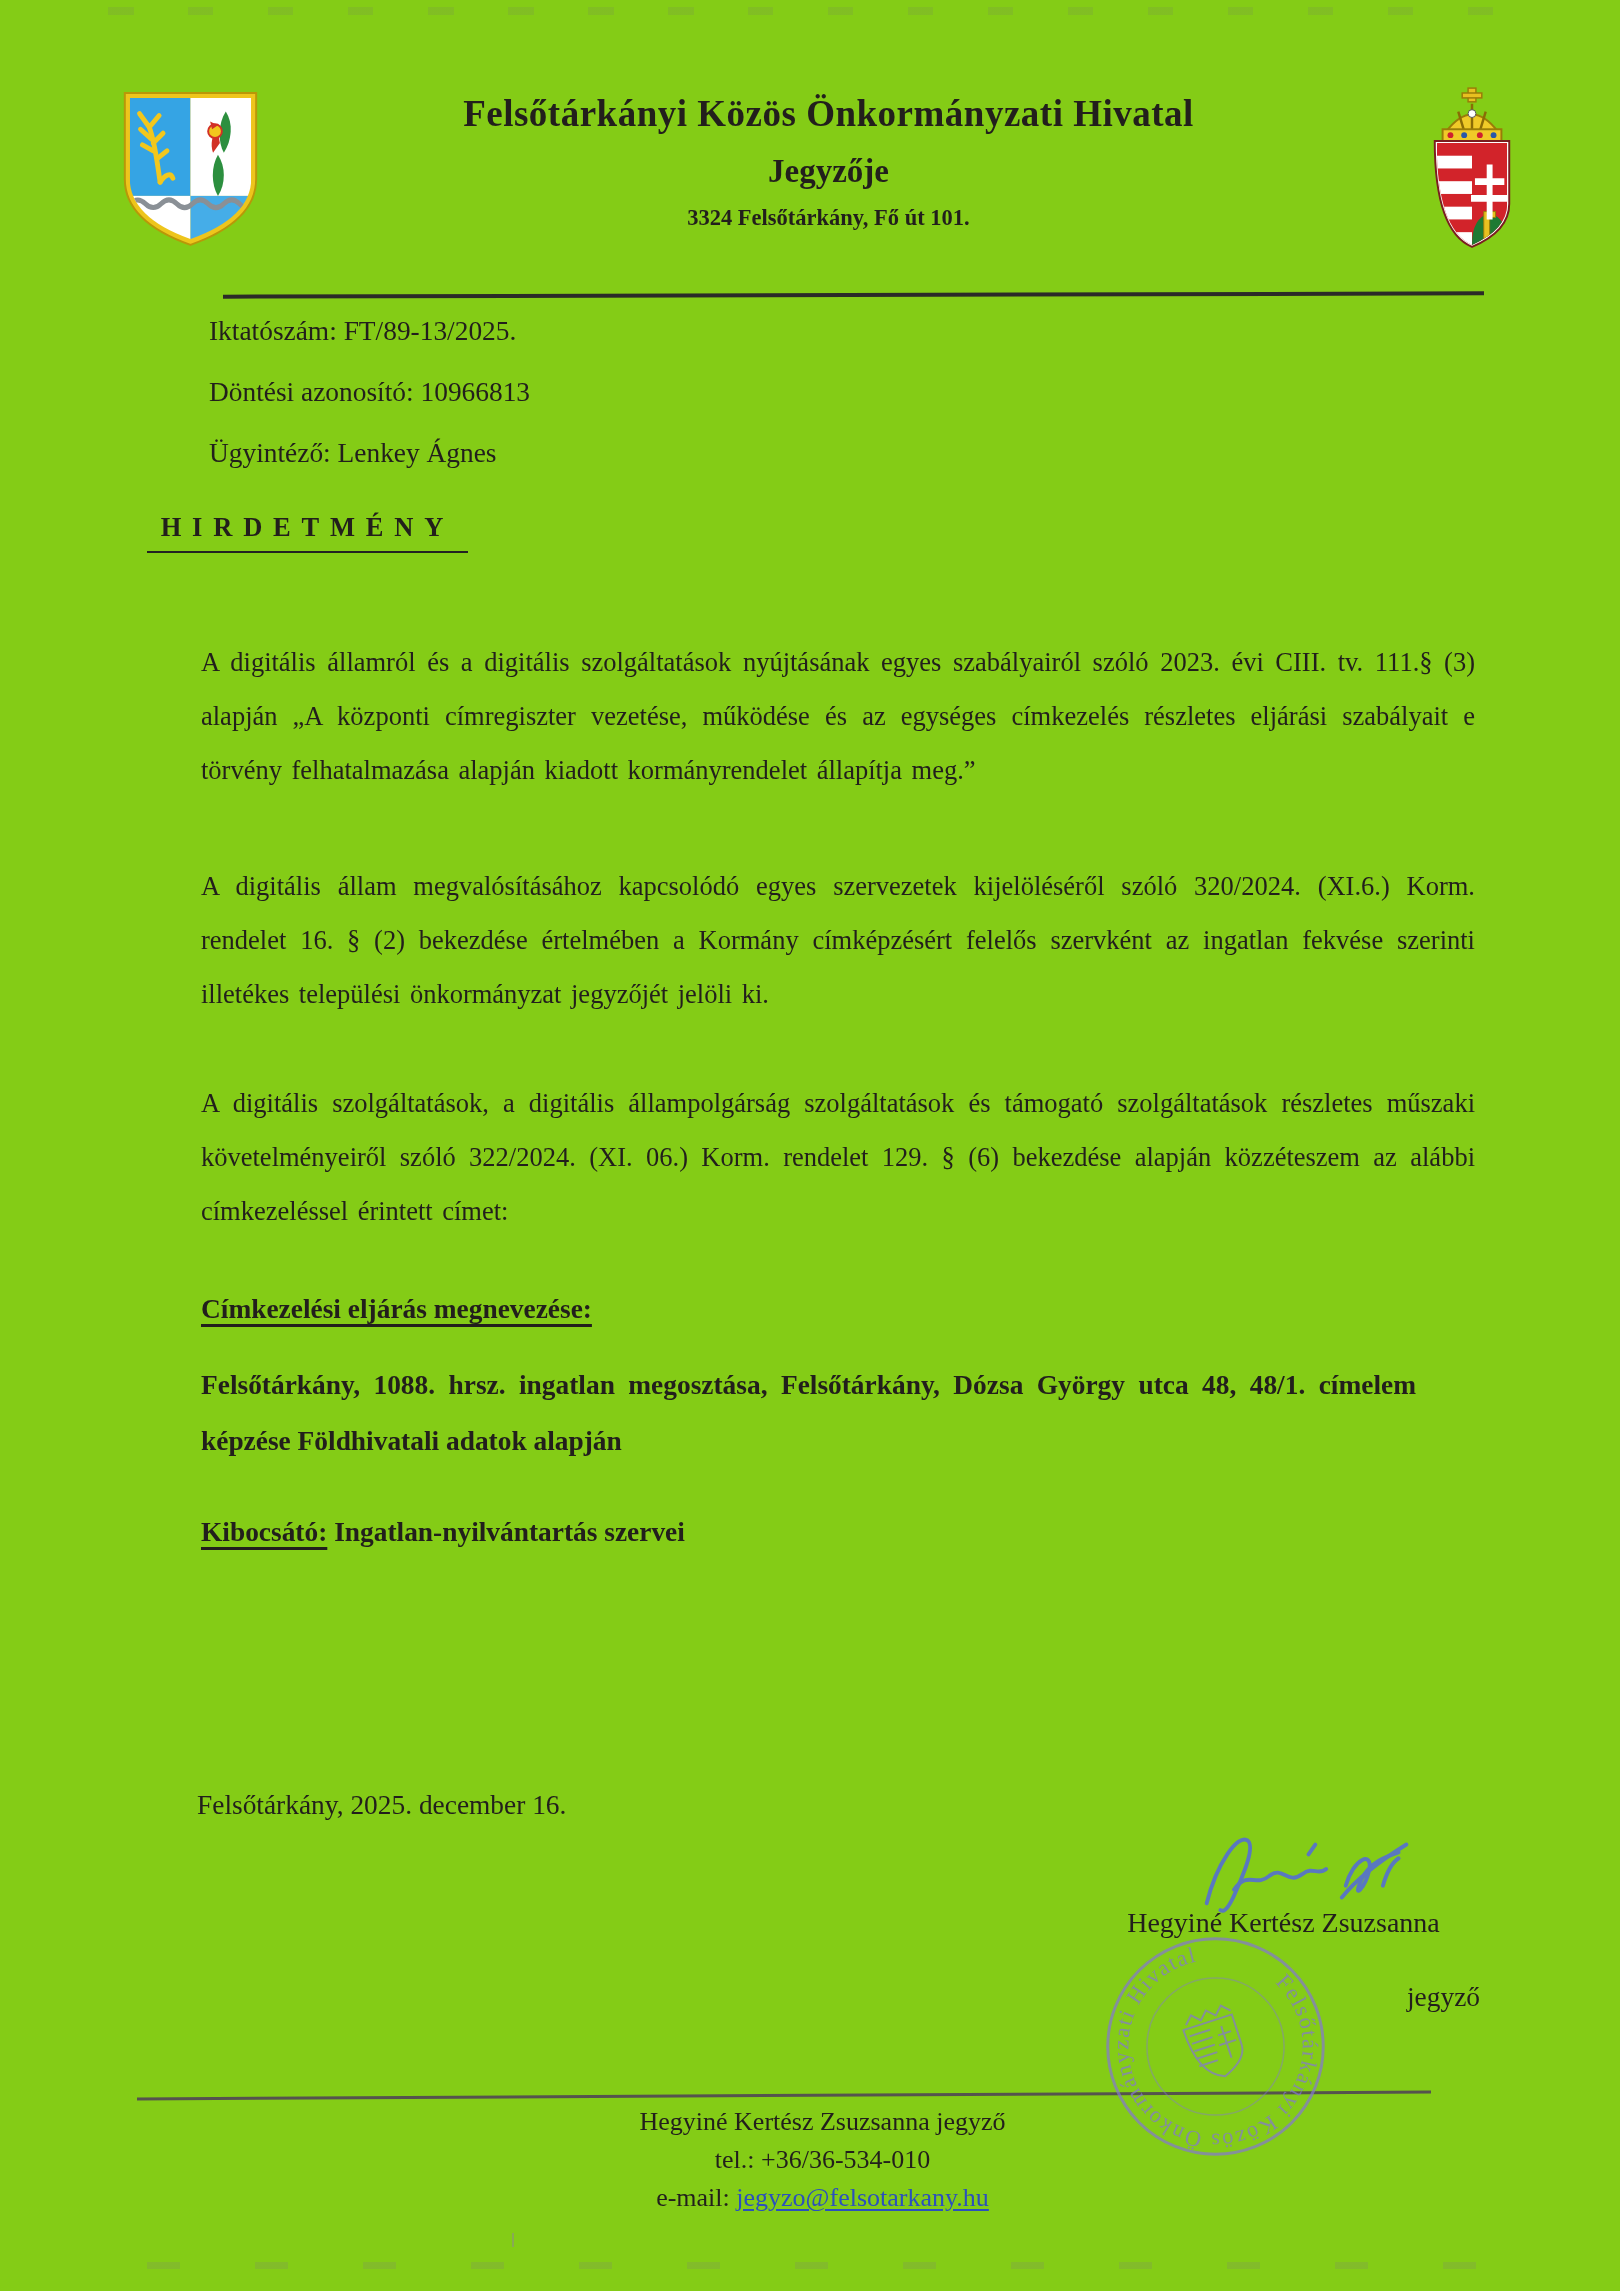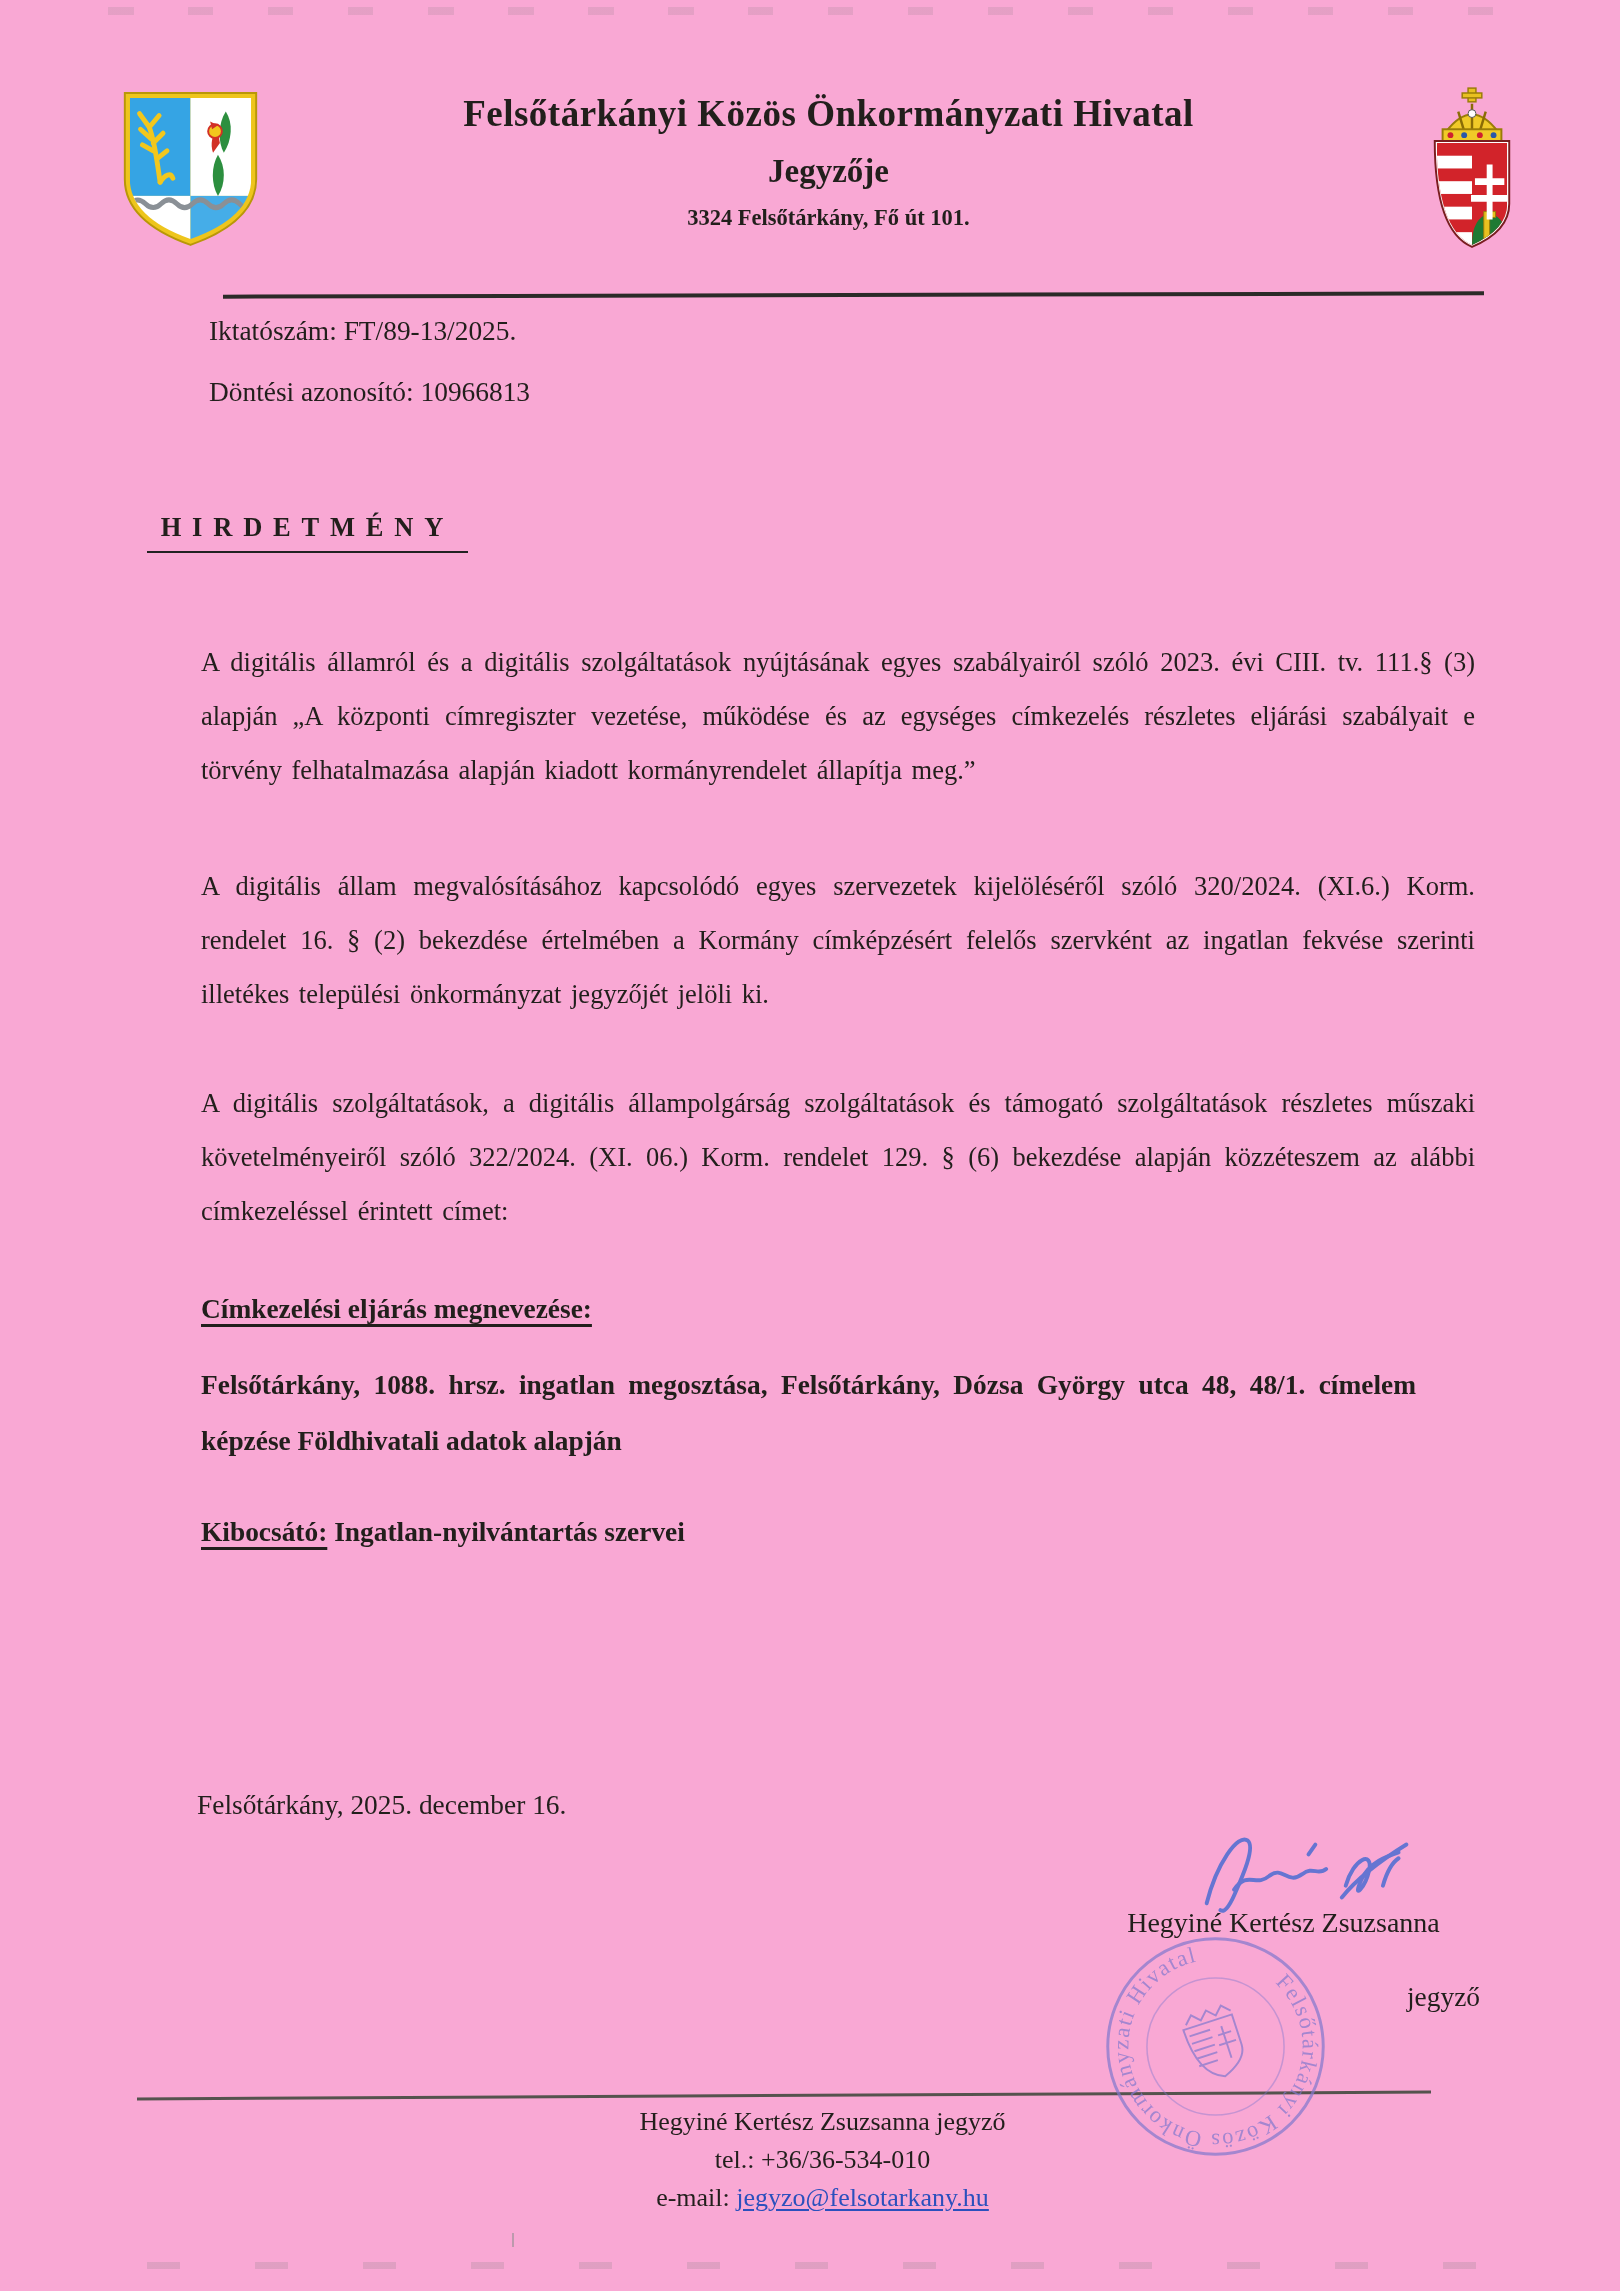--- a/index.html
+++ b/index.html
@@ -1,18 +1,18 @@
 <!DOCTYPE html>
 <html><head>
 <meta charset="utf-8">
 <style>
   html,body{margin:0;padding:0;background:#e8e8e8;}
   .page{
     position:relative;width:1620px;height:2292px;margin:0 auto;
-    background:#f9a8d4;color:#221f1c;
+    background:#84cc16;color:#221f1c;
     font-family:"Liberation Serif","DejaVu Serif",serif;
     overflow:hidden;
   }
   
   .scan-top{position:absolute;top:6.9px;left:108px;width:1402px;height:7.8px;opacity:.15;
     background:repeating-linear-gradient(90deg,#6f6f6f 0 25.5px,transparent 25.5px 80px);}
   .scan-bottom{position:absolute;top:2262px;left:147px;width:1372px;height:6.9px;opacity:.20;
     background:repeating-linear-gradient(90deg,#7a7a7a 0 33px,transparent 33px 108px);}
   .scan-tick{position:absolute;top:2233px;left:512px;width:2px;height:13.7px;background:#8d8d8d;opacity:.55;}
   
@@ -132,20 +132,21 @@
     <div class="office-name">Felsőtárkányi Közös Önkormányzati Hivatal</div>
     <div class="office-role">Jegyzője</div>
     <div class="office-address">3324 Felsőtárkány, Fő út 101.</div>
   </div>
 
   <div class="header-rule"></div>
 
   <div class="meta">
     <div>Iktatószám: FT/89-13/2025.</div>
     <div>Döntési azonosító: 10966813</div>
+    <div>Ügyintéző: Lenkey Ágnes</div>
   </div>
 
   <div class="doc-title">
     <span>HIRDETMÉNY</span>
   </div>
 
   <p class="body-par p1">A digitális államról és a digitális szolgáltatások nyújtásának egyes szabályairól szóló 2023. évi CIII. tv. 111.§ (3) alapján „A központi címregiszter vezetése, működése és az egységes címkezelés részletes eljárási szabályait e törvény felhatalmazása alapján kiadott kormányrendelet állapítja meg.”</p>
   <p class="body-par p2">A digitális állam megvalósításához kapcsolódó egyes szervezetek kijelöléséről szóló 320/2024. (XI.6.) Korm. rendelet 16. § (2) bekezdése értelmében a Kormány címképzésért felelős szervként az ingatlan fekvése szerinti illetékes települési önkormányzat jegyzőjét jelöli ki.</p>
   <p class="body-par p3">A digitális szolgáltatások, a digitális állampolgárság szolgáltatások és támogató szolgáltatások részletes műszaki követelményeiről szóló 322/2024. (XI. 06.) Korm. rendelet 129. § (6) bekezdése alapján közzéteszem az alábbi címkezeléssel érintett címet:</p>
 

